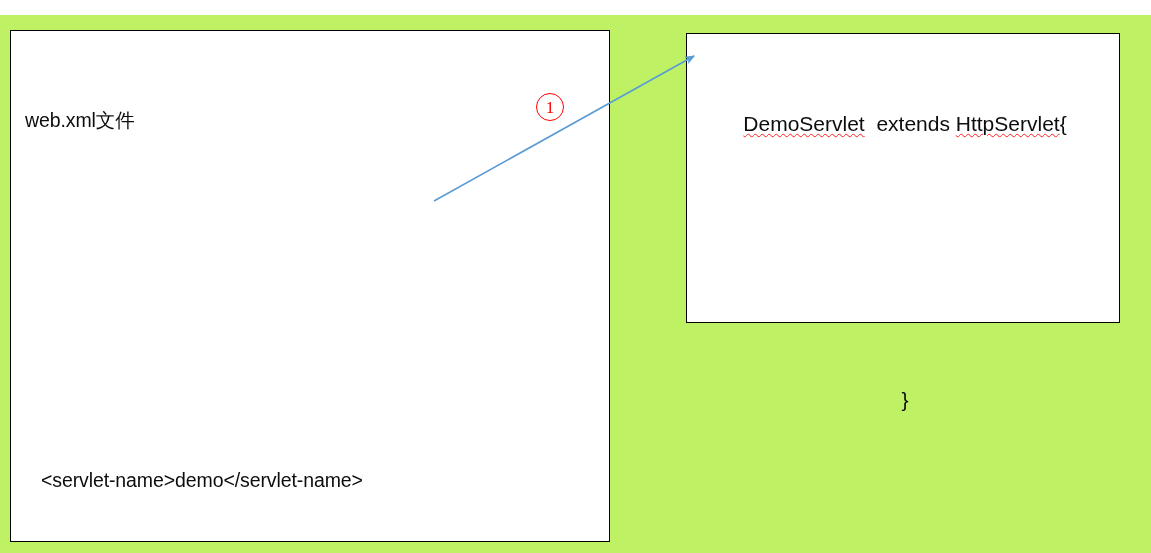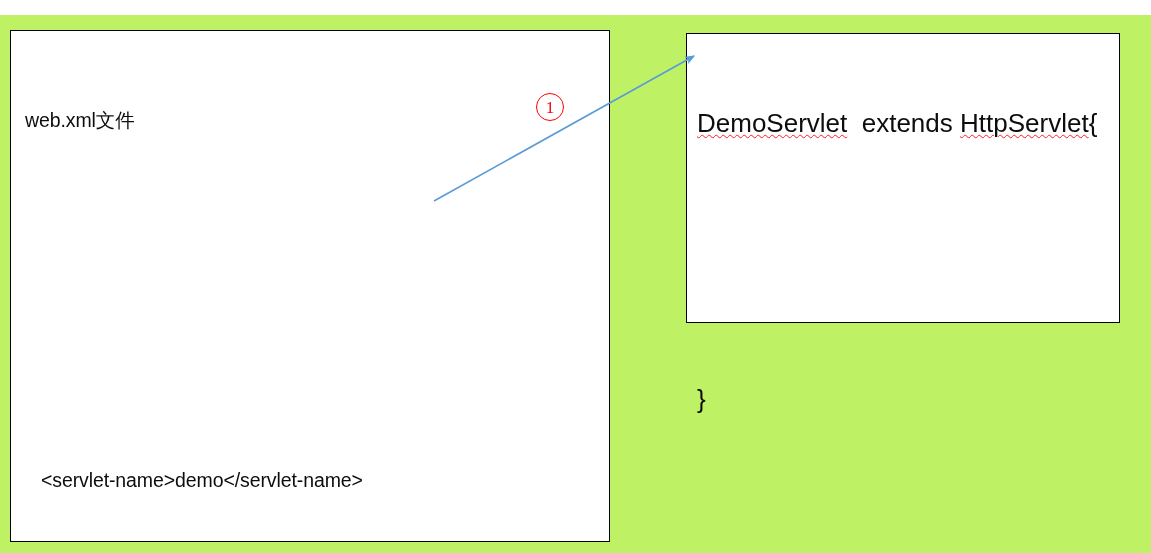--- a/index.html
+++ b/index.html
@@ -73,24 +73,25 @@
     text-underline-offset: 2px;
     -webkit-text-decoration: underline wavy #ff2020;
   }
 
   #right-code {
     position: absolute;
     left: 10px;
     top: 12px;
     right: 6px;
     font-family: "Liberation Sans", sans-serif;
-    font-size: 26px;
+    font-size: 21px;
     line-height: 31px;
     white-space: pre;
     color: #0d0d0d;
+    text-align: center;
   }
 
   
   #annotations {
     position: absolute;
     left: 0;
     top: 0;
     width: 1151px;
     height: 553px;
     pointer-events: none;

